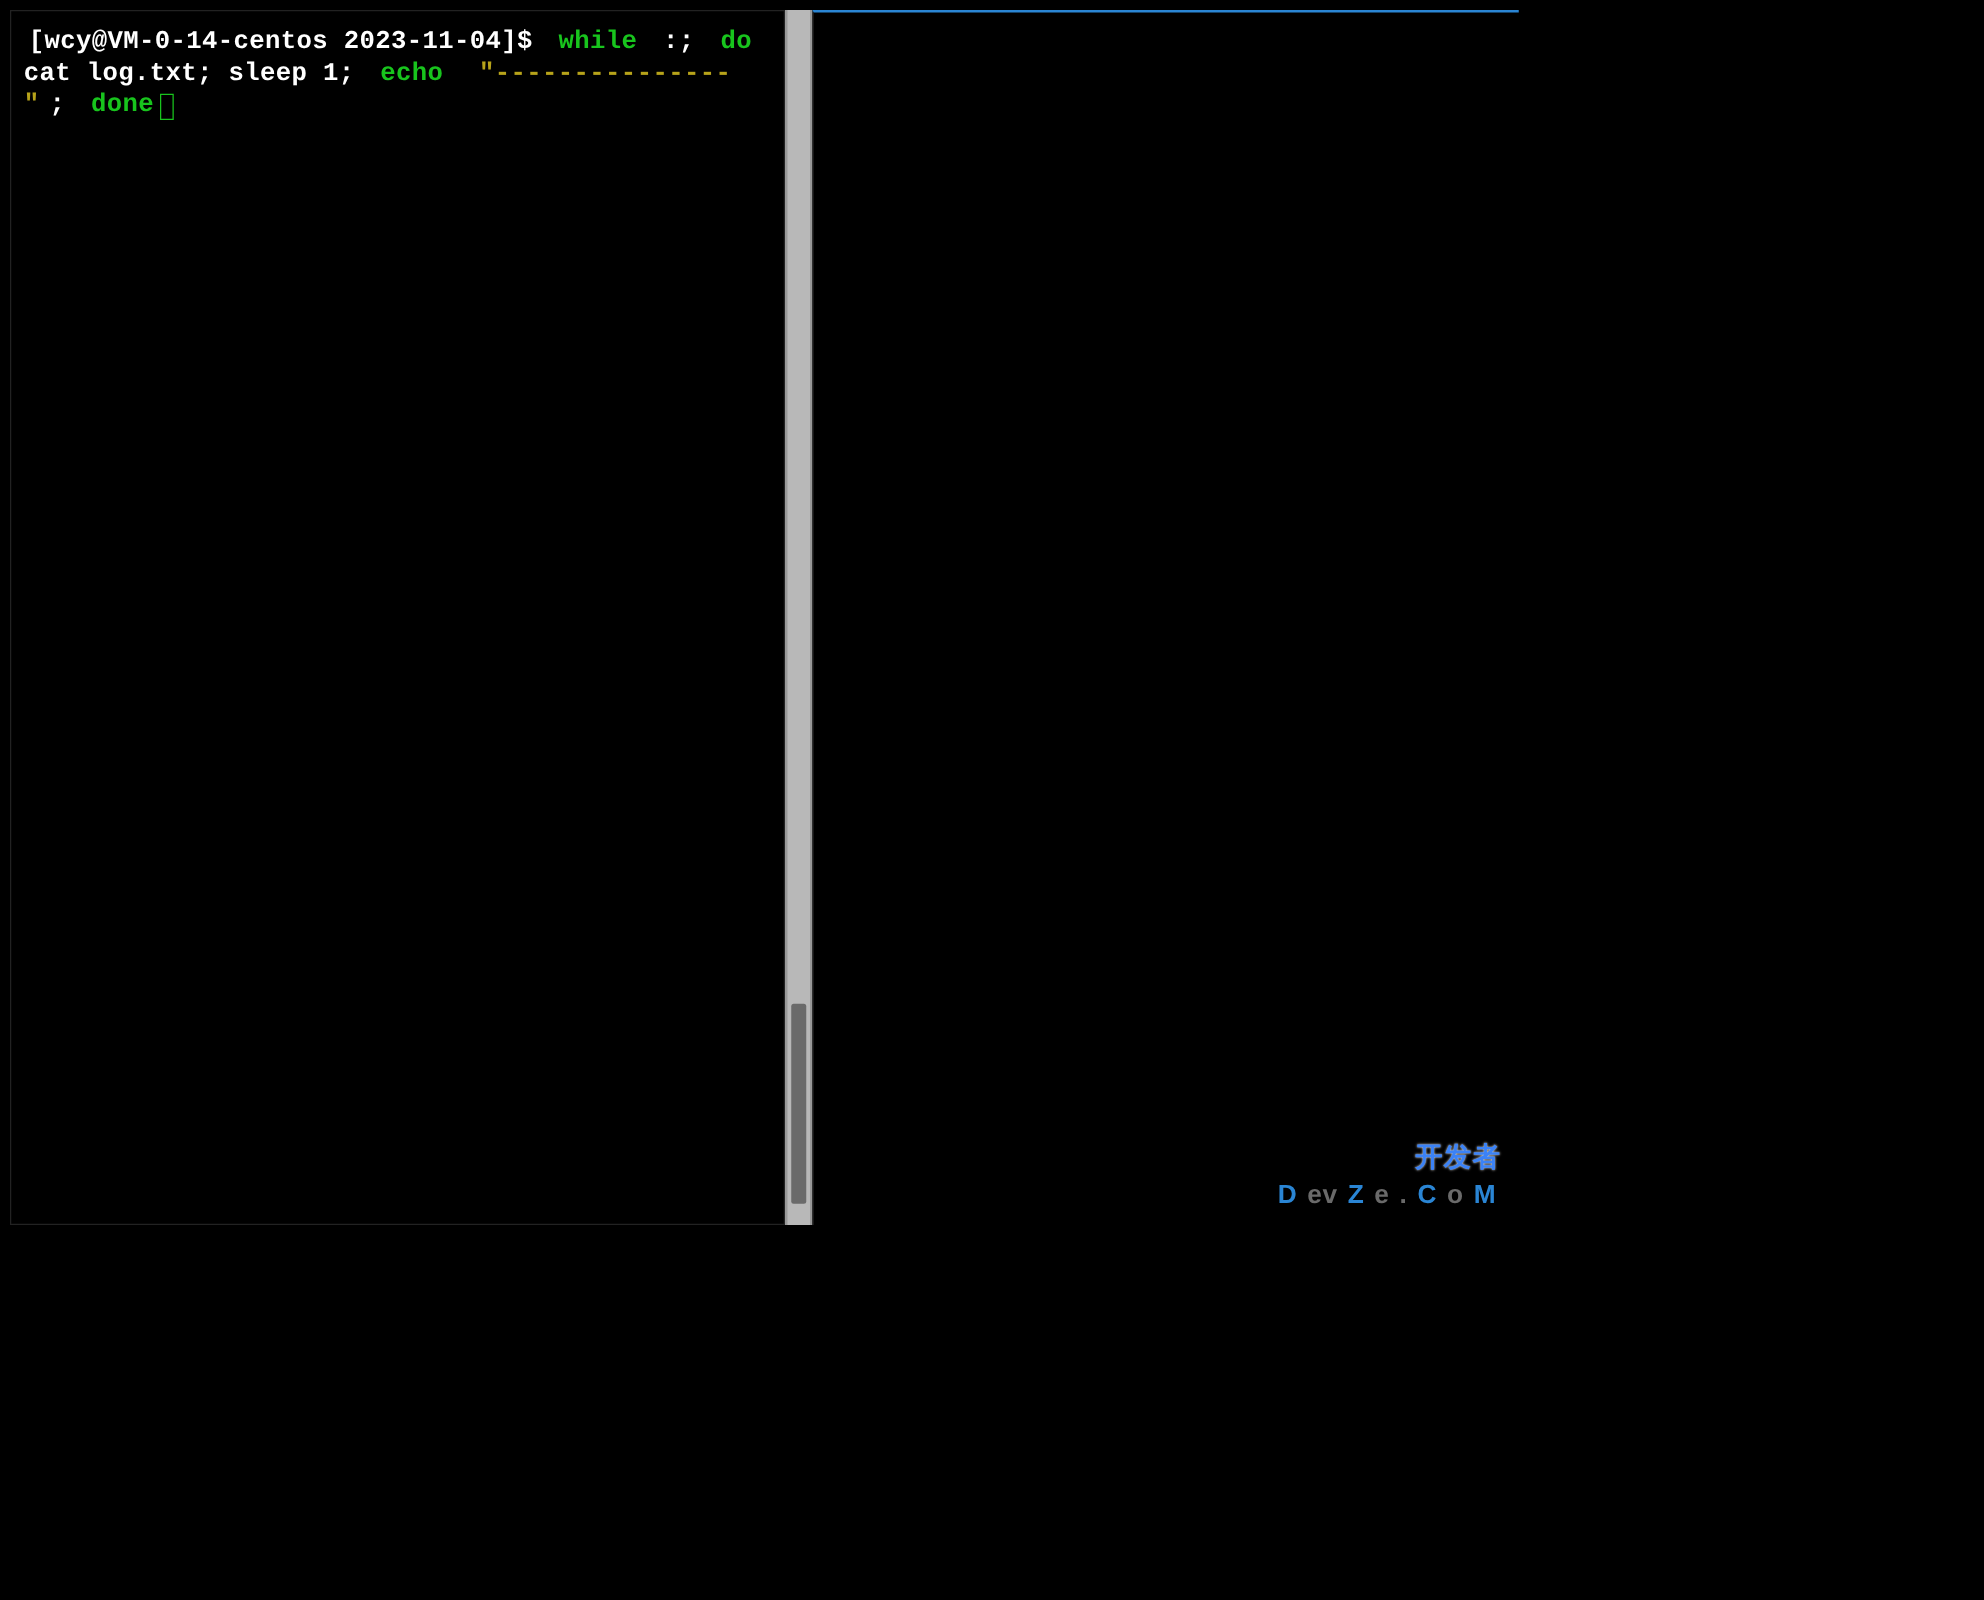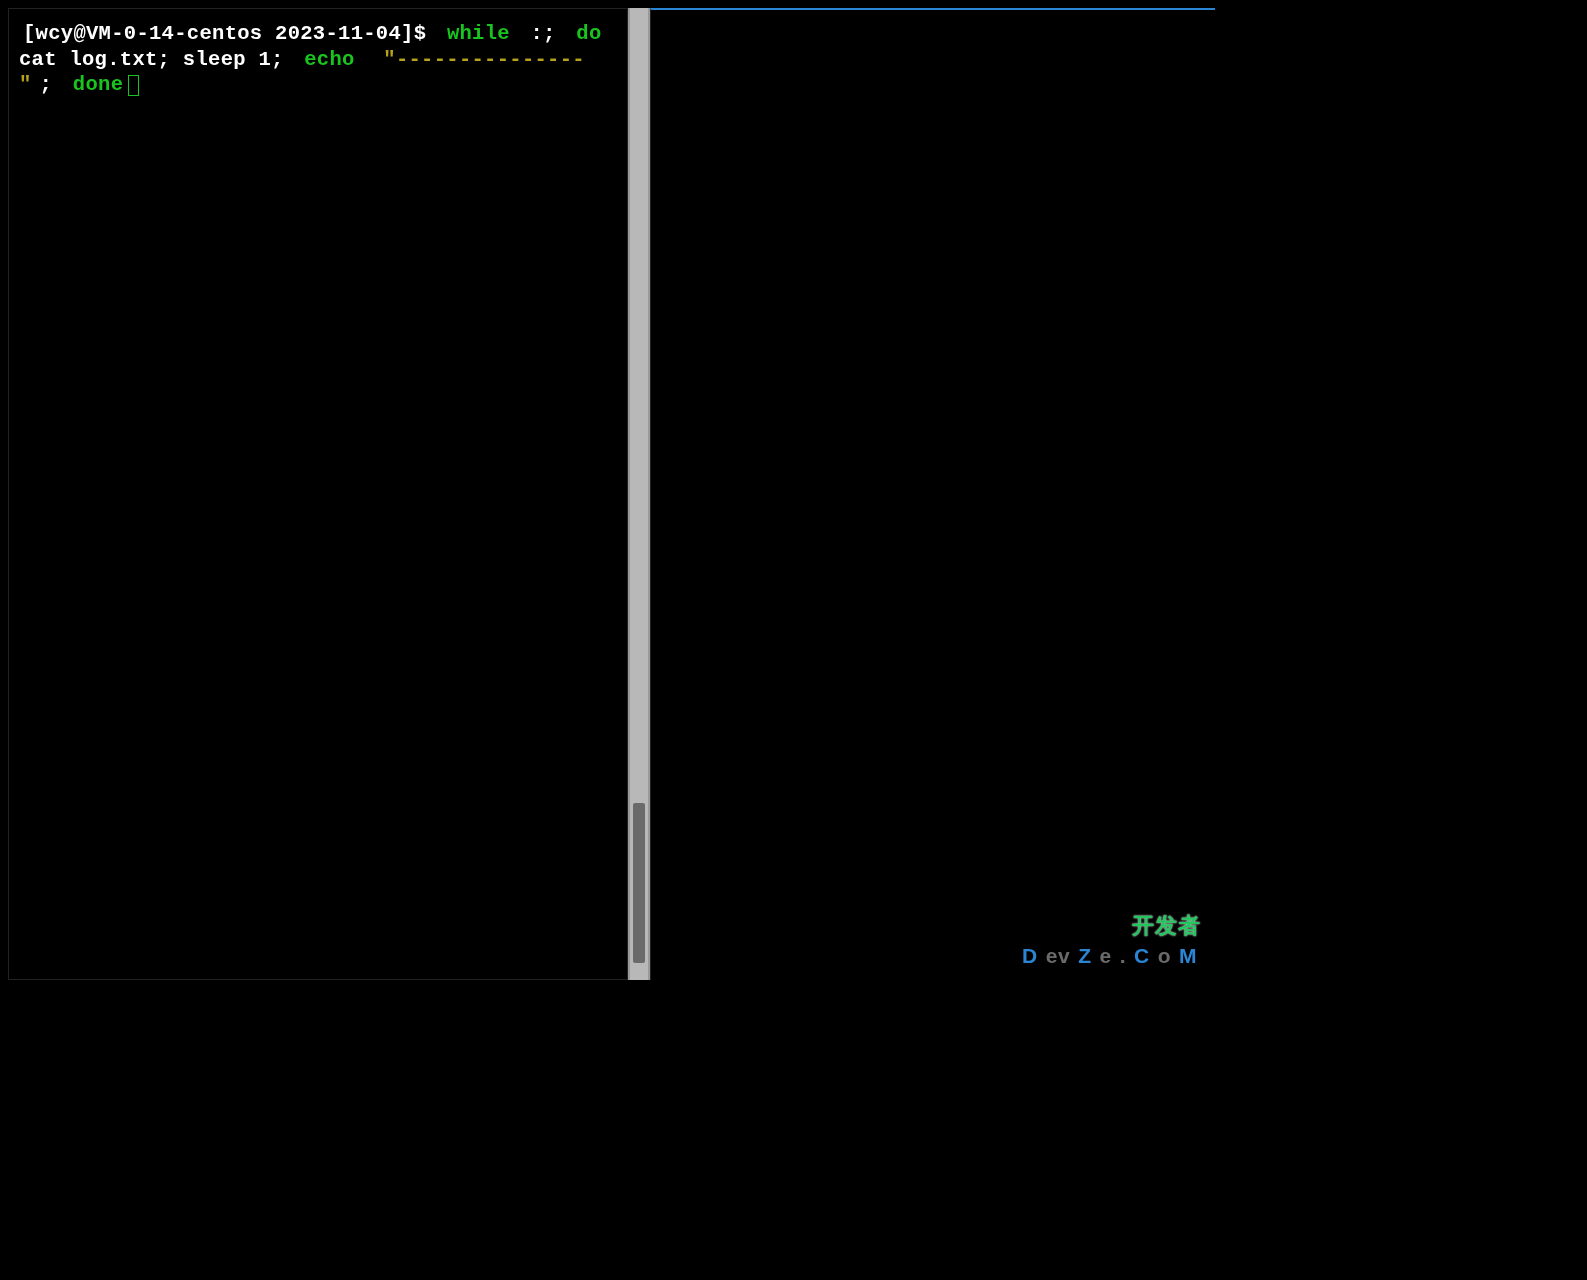--- a/index.html
+++ b/index.html
@@ -74,21 +74,21 @@
       margin-left: 1px;
     }
     .watermark {
       position: absolute;
       right: 6px;
       bottom: 6px;
       text-align: right;
       line-height: 1.0;
     }
     .wm-top {
-      color: #22c55e;
+      color: #3b82f6;
       font-size: 22px;
       font-weight: bold;
       font-family: "SimHei","Microsoft YaHei",sans-serif;
       text-shadow: 0 0 2px #fff;
       letter-spacing: 1px;
     }
     .wm-bot {
       font-size: 21px;
       font-weight: bold;
       font-family: Arial, sans-serif;

